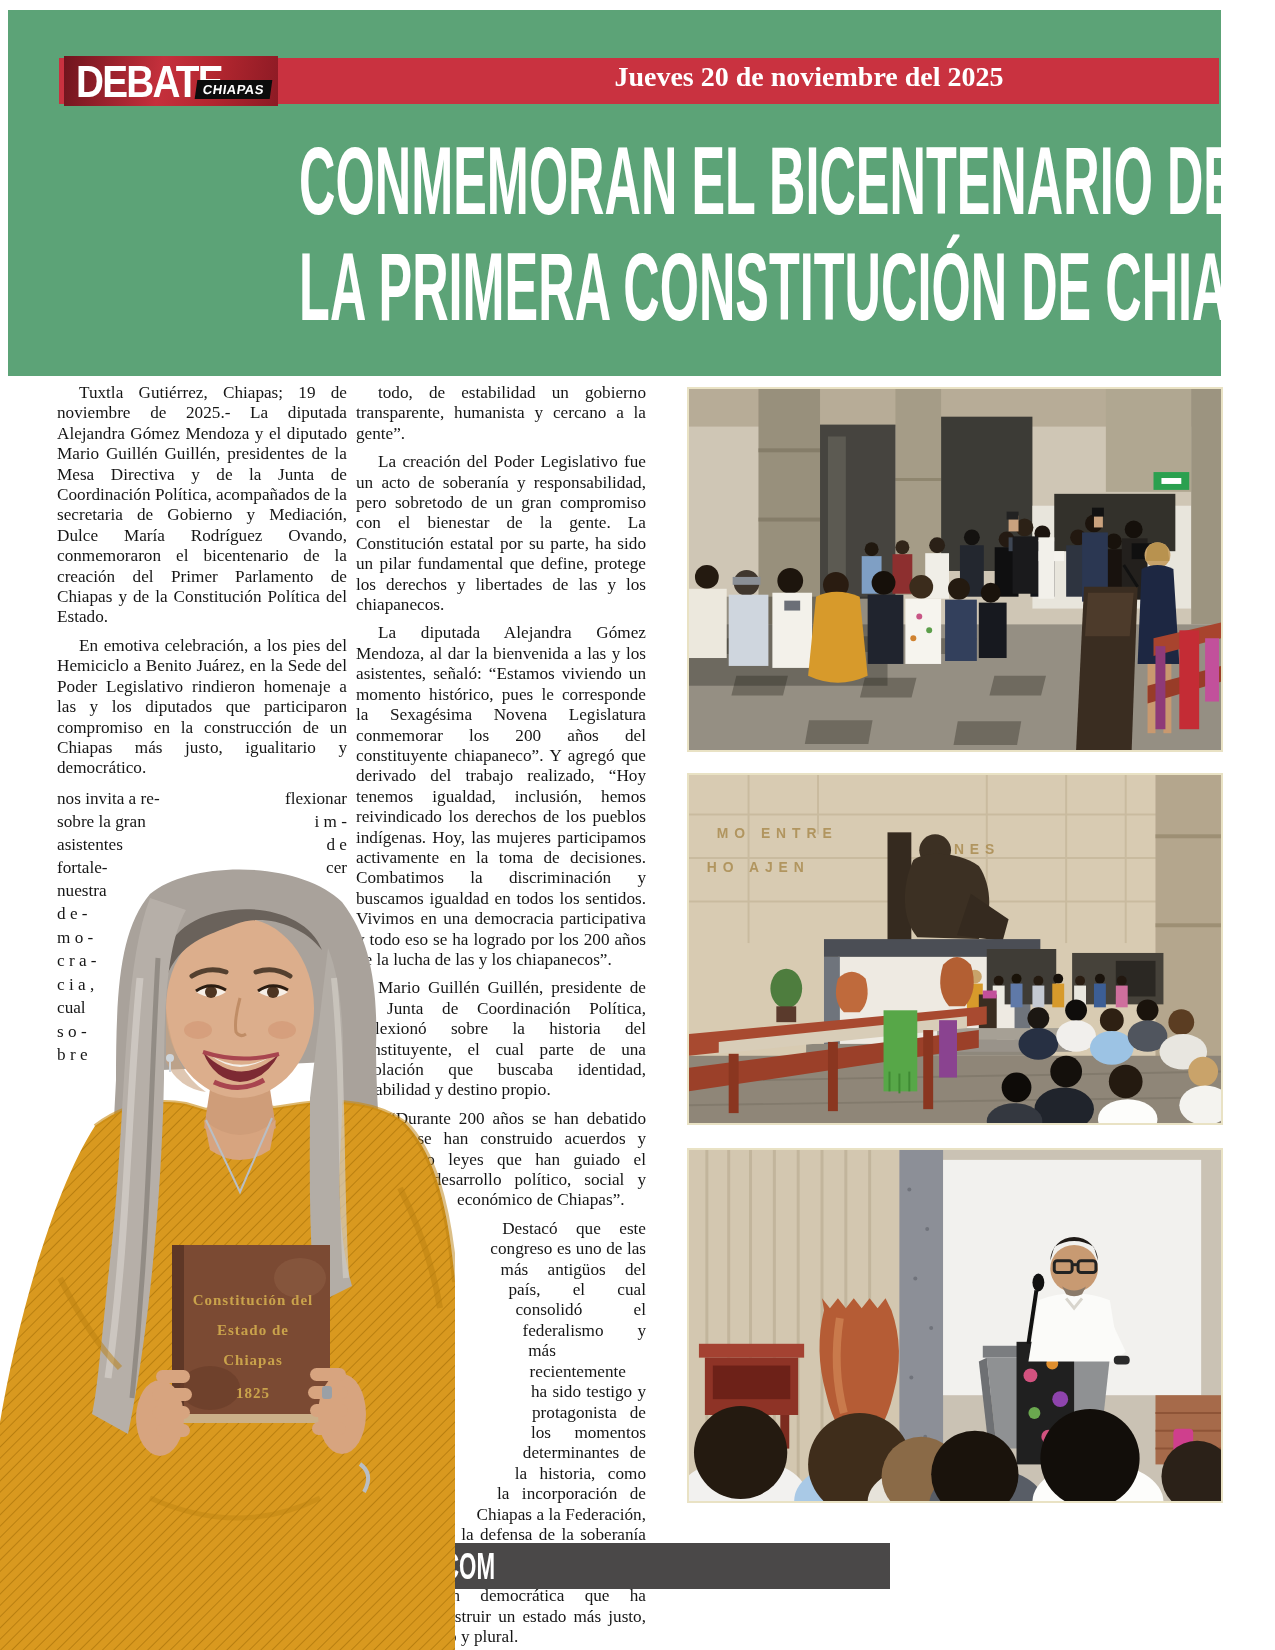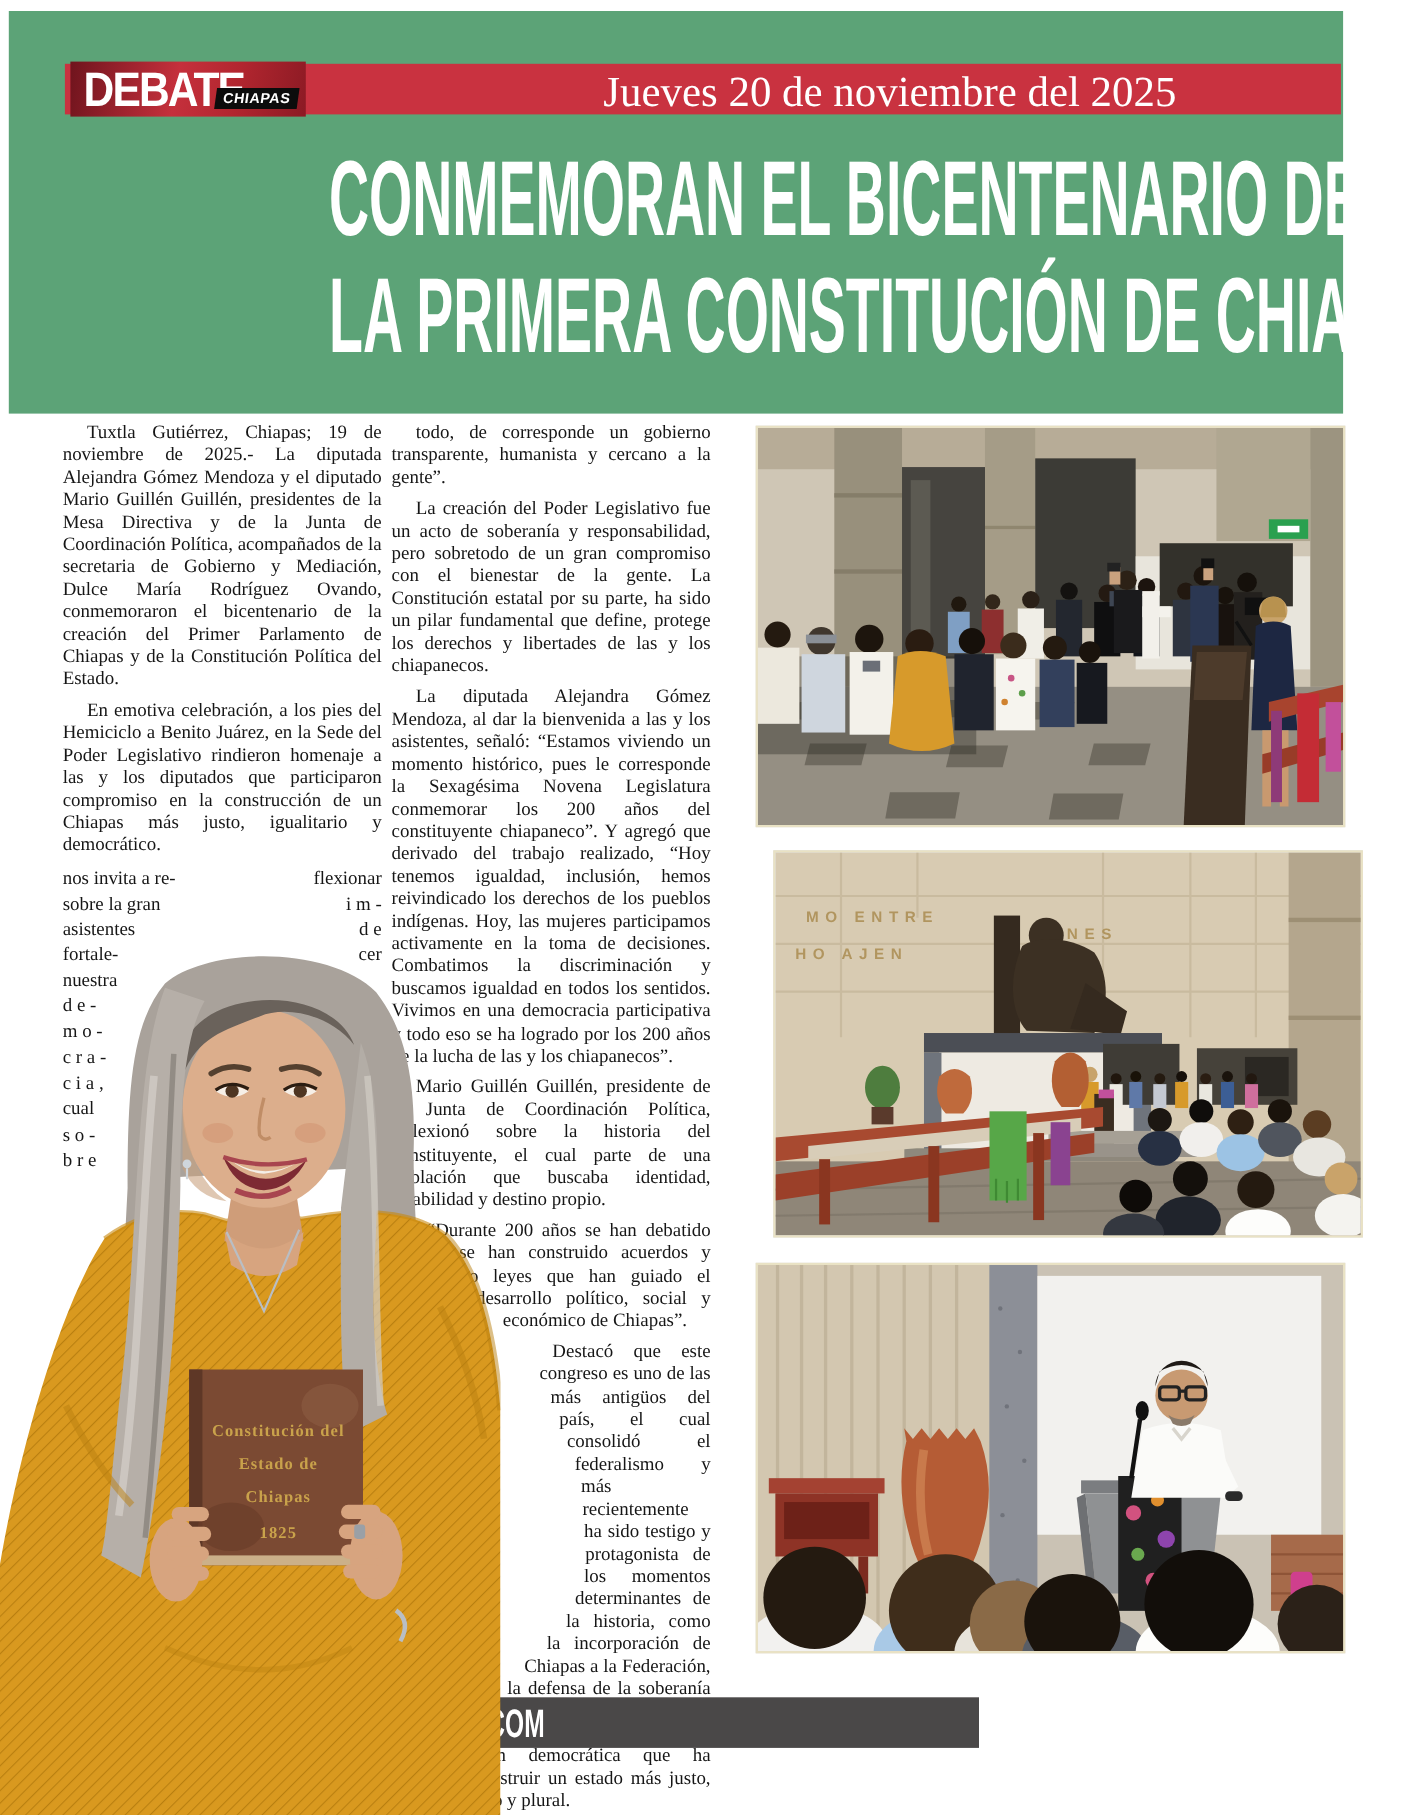--- a/index.html
+++ b/index.html
@@ -10,21 +10,21 @@
   .banner{position:absolute;left:8px;top:10px;width:1213px;height:366px;background:#5ca377;}
   .redbar{position:absolute;left:51px;top:48px;width:1160px;height:46px;background:#c93240;}
   .logo{position:absolute;left:5px;top:-2px;width:214px;height:50px;
         background:linear-gradient(100deg,#6f141d 0%,#c5303c 45%,#b2262f 70%,#8c1a24 100%);}
   .logo-title{position:absolute;left:12px;top:1px;color:#fff;font-family:"Liberation Sans",sans-serif;
         font-weight:800;font-size:44px;letter-spacing:-2px;transform:scaleX(.88);transform-origin:left center;}
   .logo-badge{position:absolute;right:7px;bottom:7px;background:#0c0c0c;color:#fff;
         font-family:"Liberation Sans",sans-serif;font-weight:700;font-size:13px;letter-spacing:.5px;
         padding:2px 7px;transform:skewX(-8deg);}
   .date{position:absolute;left:440px;top:3px;width:620px;text-align:center;color:#fff;
-        font-family:"Liberation Serif",serif;font-weight:400;font-size:39px;}
+        font-family:"Liberation Serif",serif;font-weight:700;font-size:28px;}
   .headline{position:absolute;left:0;top:118px;width:100%;}
   .hl-line{display:block;width:100%;text-align:center;white-space:nowrap;color:#fff;
         font-family:"Liberation Sans",sans-serif;font-weight:700;font-size:97px;line-height:106px;
         transform:scaleX(.52);}
 
   
   .col{position:absolute;top:383px;width:290px;font-size:17.2px;line-height:20.4px;text-align:justify;}
   .col1{left:57px;}
   .col2{left:356px;}
   .col p{margin:0 0 8px;text-indent:22px;}
@@ -32,21 +32,21 @@
   .wrapline{display:flex;justify-content:space-between;line-height:23px;}
   .wrapleft{width:76px;line-height:23.5px;white-space:nowrap;}
   .dress-float{float:left;width:180px;height:430px;
         shape-outside:polygon(0 0,2px 0,2px 62px,60px 78px,110px 120px,140px 180px,164px 250px,168px 310px,150px 355px,110px 395px,86px 430px,0 430px);
         shape-margin:8px;}
 
   
   .photo{position:absolute;left:687px;width:536px;margin:0;border:2px solid #e9e2c4;box-sizing:border-box;background:#ddd;}
   .photo svg{display:block;width:100%;height:100%;}
   #photo1{top:387px;height:365px;}
-  #photo2{top:773px;height:352px;margin-left:16px;}
+  #photo2{top:773px;height:352px;}
   #photo3{top:1148px;height:355px;}
 
   
   .footer-gray{position:absolute;left:57px;top:1543px;width:833px;height:46px;background:#4a4848;}
   .footer-magenta{position:absolute;left:890px;top:1543px;width:333px;height:46px;background:#c22180;}
   .footer-com{position:absolute;left:386px;top:3px;color:#fff;font-family:"Liberation Sans",sans-serif;
         font-weight:700;font-size:36px;display:inline-block;transform:scaleX(.62);transform-origin:left center;}
   .footer-page{position:absolute;right:10px;top:2px;color:#fff;font-family:"Liberation Sans",sans-serif;
         font-weight:700;font-size:37px;display:inline-block;transform:scaleX(.62);transform-origin:right center;}
 
@@ -96,21 +96,21 @@
     <div class="wrapleft">d e -</div>
     <div class="wrapleft">m o -</div>
     <div class="wrapleft">c r a -</div>
     <div class="wrapleft">c i a ,</div>
     <div class="wrapleft">cual</div>
     <div class="wrapleft">s o -</div>
     <div class="wrapleft">b r e</div>
   </div>
 
   <div class="col col2">
-    <p>todo, de corresponde un gobierno transparente, humanista y cercano a la gente”.</p>
+    <p>todo, de estabilidad un gobierno transparente, humanista y cercano a la gente”.</p>
     <p>La creación del Poder Legislativo fue un acto de soberanía y responsabilidad, pero sobretodo de un gran compromiso con el bienestar de la gente. La Constitución estatal por su parte, ha sido un pilar fundamental que define, protege los derechos y libertades de las y los chiapanecos.</p>
     <p>La diputada Alejandra Gómez Mendoza, al dar la bienvenida a las y los asistentes, señaló: “Estamos viviendo un momento histórico, pues le corresponde la Sexagésima Novena Legislatura conmemorar los 200 años del constituyente chiapaneco”. Y agregó que derivado del trabajo realizado, “Hoy tenemos igualdad, inclusión, hemos reivindicado los derechos de los pueblos indígenas. Hoy, las mujeres participamos activamente en la toma de decisiones. Combatimos la discriminación y buscamos igualdad en todos los sentidos. Vivimos en una democracia participativa y todo eso se ha logrado por los 200 años de la lucha de las y los chiapanecos”.</p>
     <p>Mario Guillén Guillén, presidente de la Junta de Coordinación Política, reflexionó sobre la historia del constituyente, el cual parte de una población que buscaba identidad, estabilidad y destino propio.</p>
     <div class="dress-float"></div>
     <p>“Durante 200 años se han debatido ideas, se han construido acuerdos y forjado leyes que han guiado el desarrollo político, social y económico de Chiapas”.</p>
     <p>Destacó que este congreso es uno de las más antigüos del país, el cual consolidó el federalismo y más recientemente ha sido testigo y protagonista de los momentos determinantes de la historia, como la incorporación de Chiapas a la Federación, la defensa de la soberanía estatal, las reformas liberales del siglo XIX y más recientemente la transformación democrática que ha permitido construir un estado más justo, más equitativo y plural.</p>
   </div>
 
   <figure class="photo" id="photo1" role="img" aria-label="Audiencia sentada y fotógrafos en el vestíbulo del Poder Legislativo mientras una mujer de vestido oscuro habla desde un pódium de madera">
     <svg viewBox="0 0 536 365" preserveAspectRatio="none">

